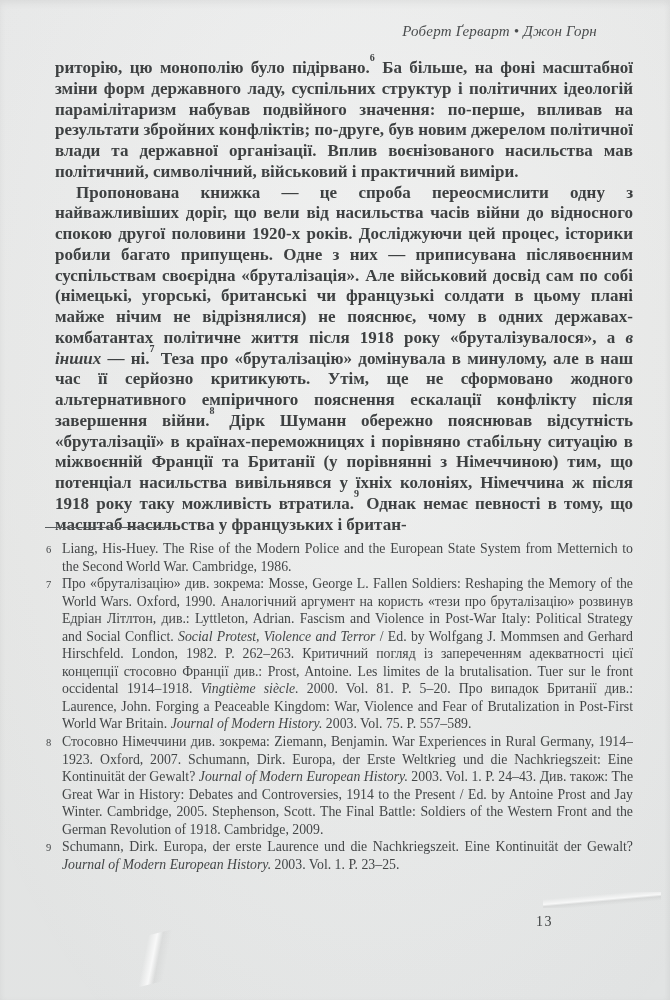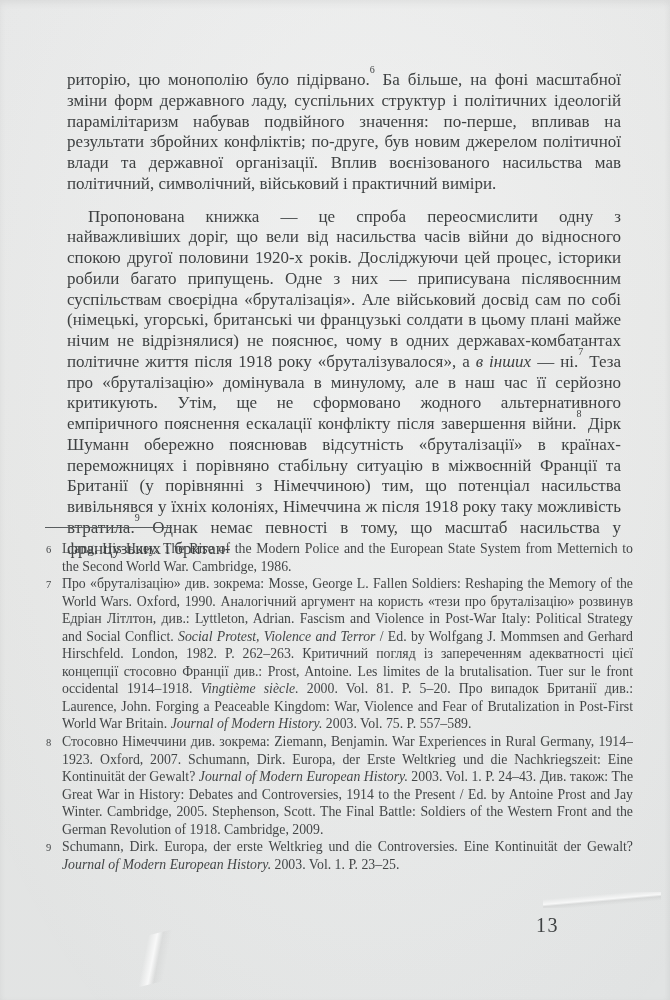--- a/index.html
+++ b/index.html
@@ -25,21 +25,21 @@
   .running-head {
     position: absolute; top: 23px; right: 73px;
     font-style: italic; font-size: 15px; color: #4a4d4e;
     letter-spacing: 0.2px;
   }
   .body-text {
     position: absolute; top: 58px; left: 55px; width: 578px;
     font-size: 17px; line-height: 20.75px;
     text-align: justify; color: #3e4142;
   }
-  .body-text p { margin: 12px; }
+  .body-text p { margin: 0; font-weight: bold; }
   .body-text p.indent { text-indent: 21px; }
   sup.fnref {
     font-size: 10px; line-height: 0;
     position: relative; top: -5px;
   }
   .fn-sep {
     position: absolute; left: 45px; top: 527px;
     width: 127px; height: 1px;
     background: #595d5f;
   }
@@ -48,54 +48,55 @@
     font-size: 13.8px; line-height: 17.55px;
     text-align: justify; color: #434647;
   }
   .fn { position: relative; }
   .fn-num {
     position: absolute; left: -16px; top: 1px;
     font-size: 10.5px; color: #434647;
   }
   .page-number {
     position: absolute; left: 536px; top: 914px;
-    font-size: 20px; letter-spacing: 1.5px; color: #3e4142;
+    font-size: 14px; letter-spacing: 1.5px; color: #3e4142;
     font-variant-numeric: oldstyle-nums;
   }
   .crease-a {
     position: absolute; left: 85px; top: 935px; width: 135px; height: 48px;
     background: linear-gradient(115deg, rgba(0,0,0,0) 44%, rgba(255,255,255,0.75) 50%, rgba(0,0,0,0.04) 54%, rgba(0,0,0,0) 60%);
     transform: rotate(-14deg);
     pointer-events: none;
   }
   .crease-b {
     position: absolute; left: 543px; top: 892px; width: 118px; height: 16px;
     background: linear-gradient(175deg, rgba(0,0,0,0) 28%, rgba(255,255,255,0.7) 48%, rgba(0,0,0,0.05) 56%, rgba(0,0,0,0) 72%);
     pointer-events: none;
   }
   i { font-style: italic; }
 </style>
 </head>
 <body>
 
 <div class="page">
 
+  <div class="running-head"><span>Роберт Ґерварт • Джон Горн</span></div>
 
   <div class="body-text">
     <p><span>риторію, цю монополію було підірвано.</span><sup class="fnref">6</sup><span> Ба більше, на фоні масштабної зміни форм державного ладу, суспільних структур і політичних ідеологій парамілітаризм набував подвійного значення: по-перше, впливав на результати збройних конфліктів; по-друге, був новим джерелом політичної влади та державної організації. Вплив воєнізованого насильства мав політичний, символічний, військовий і практичний виміри.</span></p>
     <p class="indent"><span>Пропонована книжка — це спроба переосмислити одну з найважливіших доріг, що вели від насильства часів війни до відносного спокою другої половини 1920-х років. Досліджуючи цей процес, історики робили багато припущень. Одне з них — приписувана післявоєнним суспільствам своєрідна «бруталізація». Але військовий досвід сам по собі (німецькі, угорські, британські чи французькі солдати в цьому плані майже нічим не відрізнялися) не пояснює, чому в одних державах-комбатантах політичне життя після 1918 року «бруталізувалося», а </span><i>в інших</i><span> — ні.</span><sup class="fnref">7</sup><span> Теза про «бруталізацію» домінувала в минулому, але в наш час її серйозно критикують. Утім, ще не сформовано жодного альтернативного емпіричного пояснення ескалації конфлікту після завершення війни.</span><sup class="fnref">8</sup><span> Дірк Шуманн обережно пояснював відсутність «бруталізації» в країнах-переможницях і порівняно стабільну ситуацію в міжвоєнній Франції та Британії (у порівнянні з Німеччиною) тим, що потенціал насильства вивільнявся у їхніх колоніях, Німеччина ж після 1918 року таку можливість втратила.</span><sup class="fnref">9</sup><span> Однак немає певності в тому, що масштаб насильства у французьких і британ-</span></p>
   </div>
 
   <div class="fn-sep"></div>
 
   <div class="footnotes">
     <div class="fn"><span class="fn-num">6</span><span>Liang, His-Huey. The Rise of the Modern Police and the European State System from Metternich to the Second World War. Cambridge, 1986.</span></div>
     <div class="fn"><span class="fn-num">7</span><span>Про «бруталізацію» див. зокрема: Mosse, George L. Fallen Soldiers: Reshaping the Memory of the World Wars. Oxford, 1990. Аналогічний аргумент на користь «тези про бруталізацію» розвинув Едріан Літлтон, див.: Lyttleton, Adrian. Fascism and Violence in Post-War Italy: Political Strategy and Social Conflict. </span><i>Social Protest, Violence and Terror</i><span> / Ed. by Wolfgang J. Mommsen and Gerhard Hirschfeld. London, 1982. P. 262–263. Критичний погляд із запереченням адекватності цієї концепції стосовно Франції див.: Prost, Antoine. Les limites de la brutalisation. Tuer sur le front occidental 1914–1918. </span><i>Vingtième siècle.</i><span> 2000. Vol. 81. P. 5–20. Про випадок Британії див.: Laurence, John. Forging a Peaceable Kingdom: War, Violence and Fear of Brutalization in Post-First World War Britain. </span><i>Journal of Modern History.</i><span> 2003. Vol. 75. P. 557–589.</span></div>
     <div class="fn"><span class="fn-num">8</span><span>Стосовно Німеччини див. зокрема: Ziemann, Benjamin. War Experiences in Rural Germany, 1914–1923. Oxford, 2007. Schumann, Dirk. Europa, der Erste Weltkrieg und die Nachkriegszeit: Eine Kontinuität der Gewalt? </span><i>Journal of Modern European History.</i><span> 2003. Vol. 1. P. 24–43. Див. також: The Great War in History: Debates and Controversies, 1914 to the Present / Ed. by Antoine Prost and Jay Winter. Cambridge, 2005. Stephenson, Scott. The Final Battle: Soldiers of the Western Front and the German Revolution of 1918. Cambridge, 2009.</span></div>
-    <div class="fn"><span class="fn-num">9</span><span>Schumann, Dirk. Europa, der erste Weltkrieg und die Controversies. Eine Kontinuität der Gewalt? </span><i>Journal of Modern European History.</i><span> 2003. Vol. 1. P. 23–25.</span></div>
+    <div class="fn"><span class="fn-num">9</span><span>Schumann, Dirk. Europa, der erste Laurence und die Nachkriegszeit. Eine Kontinuität der Gewalt? </span><i>Journal of Modern European History.</i><span> 2003. Vol. 1. P. 23–25.</span></div>
   </div>
 
   <div class="page-number">13</div>
 
   <div class="crease-a"></div>
   <div class="crease-b"></div>
 
 </div>
 
 </body></html>

